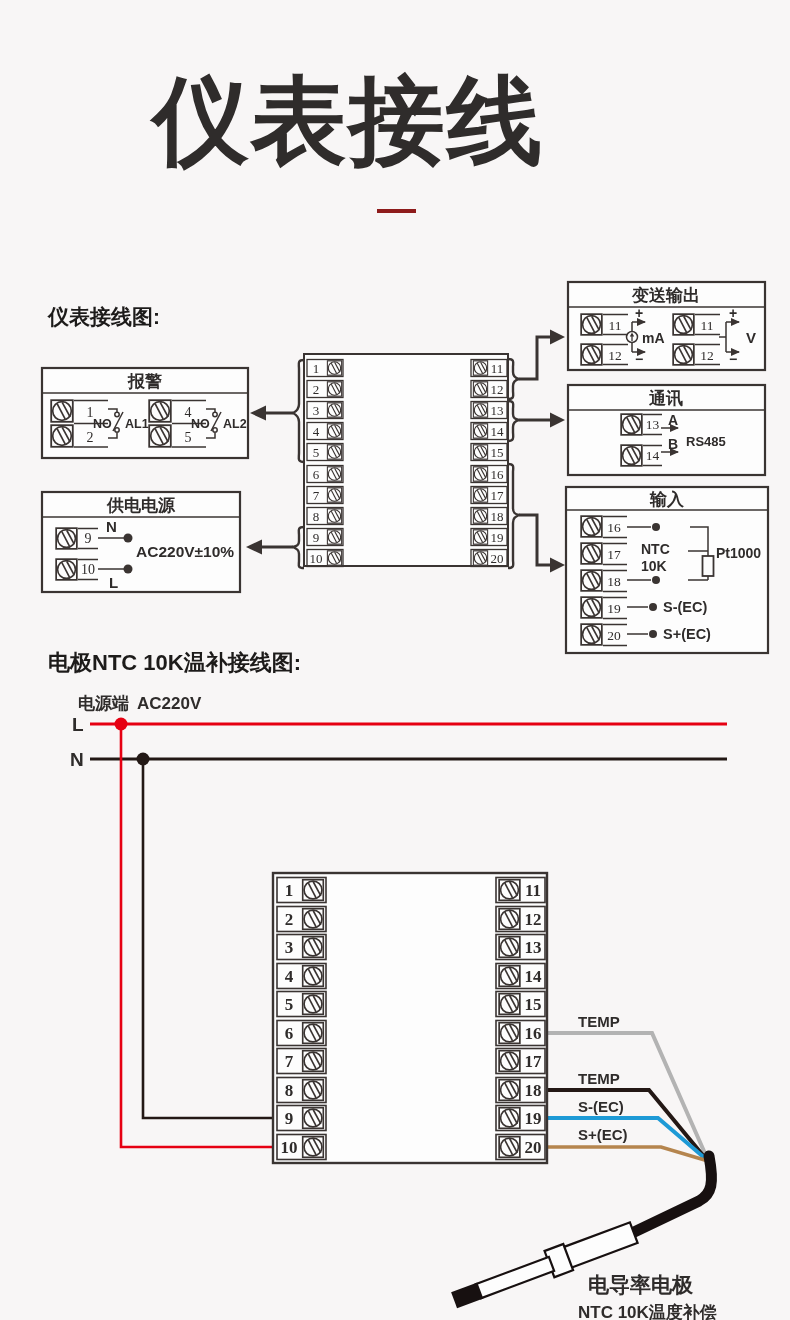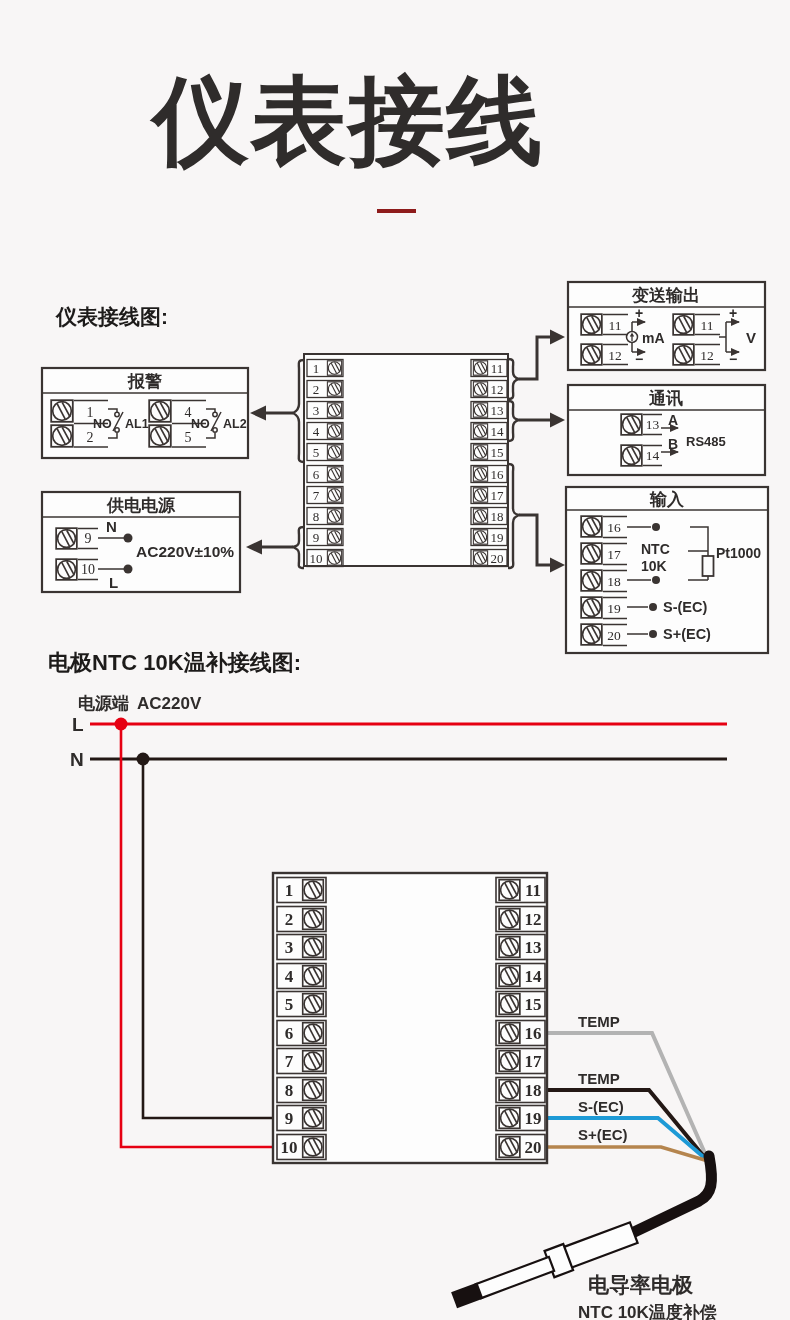--- a/index.html
+++ b/index.html
@@ -3,21 +3,21 @@
 <meta charset="utf-8">
 <style>
   html,body{margin:0;padding:0;}
   body{width:790px;height:1320px;background:#f8f6f6;position:relative;overflow:hidden;
        font-family:"Liberation Sans","DejaVu Sans",sans-serif;color:#2f2c2b;}
   .abs{position:absolute;}
   #main-title{top:58px;left:0;width:697px;text-align:center;font-size:96px;font-weight:900;
               letter-spacing:2px;color:#2f2c2b;}
   #title-underline{top:209px;left:377px;width:39px;height:4px;background:#8e1b1b;}
   .section-label{font-weight:bold;color:#1d1b1a;}
-  #section1-label{top:303px;left:56px;font-size:21px;}
+  #section1-label{top:303px;left:48px;font-size:21px;}
   #section2-label{top:648px;left:48px;font-size:22px;}
   svg{position:absolute;top:0;left:0;color:#3a3432;}
   svg text{font-family:"Liberation Sans","DejaVu Sans",sans-serif;fill:#2f2c2b;}
   .serif{font-family:"Liberation Serif","DejaVu Serif",serif;}
   .box-title{font-size:17px;font-weight:bold;}
   .lbl{font-weight:bold;}
   .ink{stroke:#3a3432;}
 </style>
 </head>
 <body>

